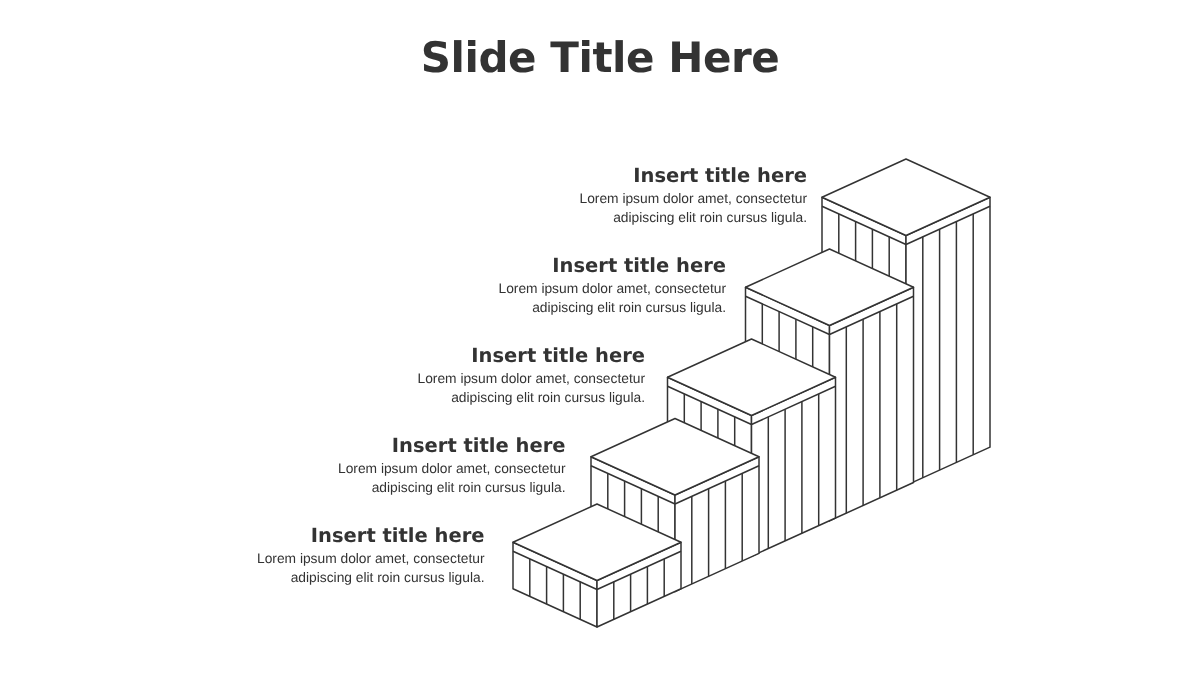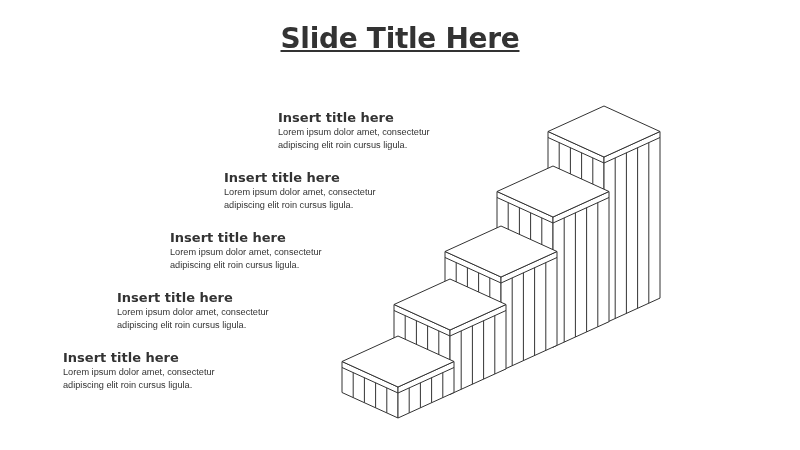--- a/index.html
+++ b/index.html
@@ -1,23 +1,23 @@
 <!DOCTYPE html>
 <html><head>
 <meta charset="utf-8">
 <style>
   html, body { margin: 0; padding: 0; background: #ffffff; }
   body { width: 800px; height: 450px; position: relative; overflow: hidden; font-family: "DejaVu Sans", sans-serif; }
   .slide-title {
     position: absolute; left: 0; top: 22px; width: 800px; text-align: center;
     font-family: "DejaVu Sans", sans-serif; font-weight: bold; font-size: 28px;
-    color: #333333; letter-spacing: -0.3px; text-decoration: underline;
+    color: #333333; letter-spacing: -0.3px;
   }
   .stairs { position: absolute; left: 0; top: 0; }
-  .label-block { position: absolute; text-align: left; width: 260px; }
+  .label-block { position: absolute; text-align: right; width: 260px; }
   .label-title {
     font-family: "DejaVu Sans", sans-serif; font-weight: bold; font-size: 13px;
     color: #333333; line-height: 17px;
   }
   .label-body {
     font-family: Liberation Sans, sans-serif; font-size: 9.2px; color: #333333;
     line-height: 12.5px;
   }
 </style>
 </head>

